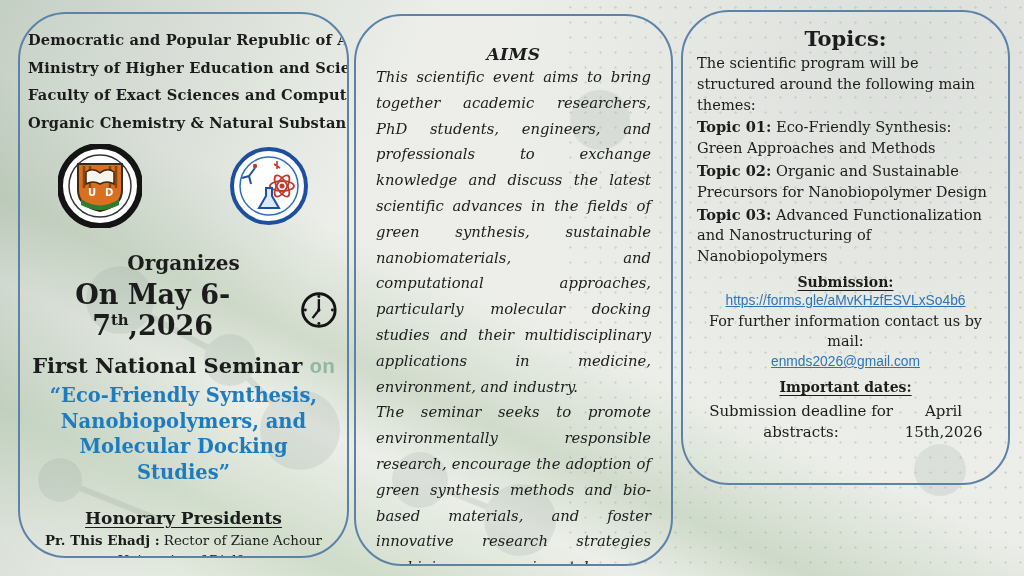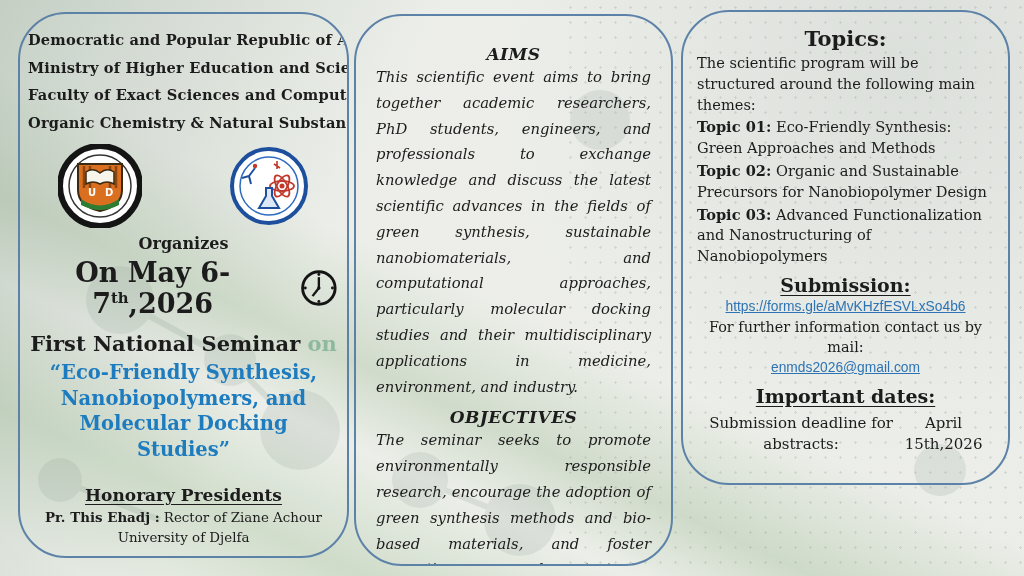--- a/index.html
+++ b/index.html
@@ -22,41 +22,41 @@
     position:absolute;border:2px solid #5d82a8;border-radius:48px;
     background:rgba(255,255,255,0.05);box-sizing:border-box;overflow:hidden;
   }
   .p-left{left:18px;top:12px;width:331px;height:546px;padding:12px 8px;text-align:center;}
   .p-mid{left:354px;top:14px;width:319px;height:552px;padding:28px 20px;text-align:center;font-style:italic;}
   .p-right{left:681px;top:10px;width:329px;height:475px;padding:14px 14px;text-align:center;}
 
   
   .inst-line{font-size:14.6px;font-weight:700;line-height:27.5px;letter-spacing:.2px;white-space:nowrap;}
   .logo-row{display:flex;justify-content:space-between;align-items:center;padding:8px 30px 0 30px;}
-  .organizes{font-size:16px;font-weight:700;margin-top:6px;}
+  .organizes{font-size:20px;font-weight:700;margin-top:23px;}
   .date-row{display:flex;justify-content:flex-end;align-items:center;gap:22px;margin-top:4px;}
   .date-text{font-size:27px;font-weight:700;}
   .sup{vertical-align:super;font-size:.55em;}
   .seminar-title{font-size:21px;font-weight:700;margin-top:12px;}
-  .seminar-on{color:#8fb8a0;font-weight:700;}
+  .seminar-on{color:#8fb8a0;font-weight:700;font-family:Liberation Mono, monospace;}
   .theme{font-size:19.5px;font-weight:700;color:#1d7bbf;line-height:1.32;margin:4px 10px 0 10px;}
   .subhead{font-weight:700;text-decoration:underline;text-underline-offset:3px;}
   .honorary-head{font-size:17px;margin-top:22px;}
   .person{font-size:13.4px;line-height:1.5;margin-top:2px;}
 
   
   .mid-head{font-size:17px;font-weight:700;letter-spacing:.5px;}
   .mid-body{font-size:14.8px;text-align:justify;text-align-last:left;line-height:25.8px;}
   .obj-head{margin-top:8px;}
 
   
   .topics-head{font-size:21px;font-weight:700;}
   .r-body{font-size:14.6px;line-height:20.8px;text-align:left;margin-top:2px;}
   .r-body b{font-weight:700;}
-  .r-subhead{font-size:19px;margin-top:7px;text-align:center;}
+  .r-subhead{font-size:14px;margin-top:7px;text-align:center;}
   .r-center{font-size:14.4px;line-height:20px;text-align:center;}
   .link{color:#2e74b5;text-decoration:underline;font-family:"Liberation Sans",sans-serif;font-size:13.8px;}
   .dates-rows{margin-top:6px;padding:0 6px;}
   .date-line{display:flex;justify-content:space-between;font-size:15px;line-height:21px;}
 </style>
 </head>
 <body>
 
 <div class="stage">
 
@@ -144,21 +144,20 @@
     <div class="theme">“Eco-Friendly Synthesis, Nanobiopolymers, and Molecular Docking Studies”</div>
 
     <div class="subhead honorary-head">Honorary Presidents</div>
     <p class="person"><b>Pr. This Ehadj :</b><span> Rector of Ziane Achour University of Djelfa</span></p>
 
   </div>
 
   <div class="panel p-mid">
     <div class="mid-head">AIMS</div>
     <div class="mid-body">This scientific event aims to bring together academic researchers, PhD students, engineers, and professionals to exchange knowledge and discuss the latest scientific advances in the fields of green synthesis, sustainable nanobiomaterials, and computational approaches, particularly molecular docking studies and their multidisciplinary applications in medicine, environment, and industry.</div>
-    <div class="mid-head obj-head">OBJECTIVES</div>
     <div class="mid-body">The seminar seeks to promote environmentally responsible research, encourage the adoption of green synthesis methods and bio-based materials, and foster innovative research strategies combining experimental and computational techniques. Furthermore, it aims to strengthen inter-university and interdisciplinary collaboration, enhance national research visibility, and provide young researchers with a high-level scientific platform to present and discuss their work.</div>
   </div>
 
   <div class="panel p-right">
     <div class="topics-head">Topics:</div>
     <div class="r-body">The scientific program will be structured around the following main themes:</div>
     <div class="r-body"><b>Topic 01:</b><span> Eco-Friendly Synthesis: Green Approaches and Methods</span></div>
     <div class="r-body"><b>Topic 02:</b><span> Organic and Sustainable Precursors for Nanobiopolymer Design</span></div>
     <div class="r-body"><b>Topic 03:</b><span> Advanced Functionalization and Nanostructuring of Nanobiopolymers</span></div>
 

